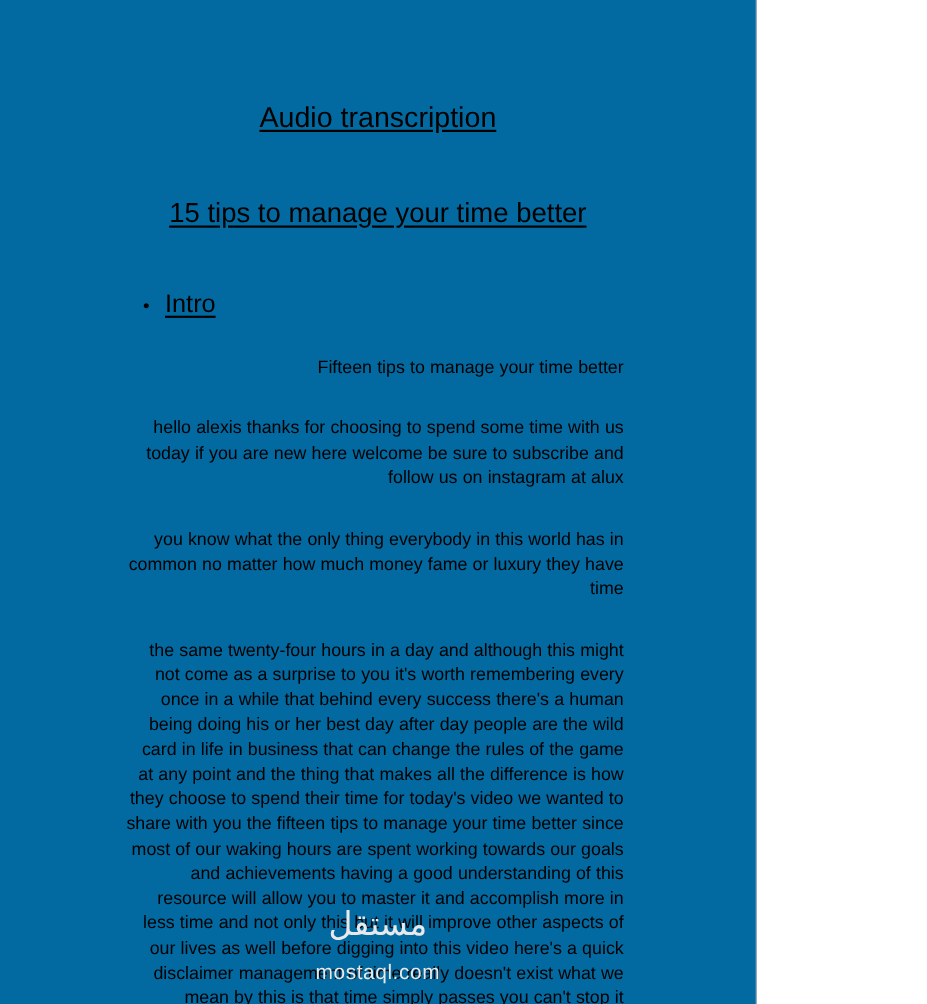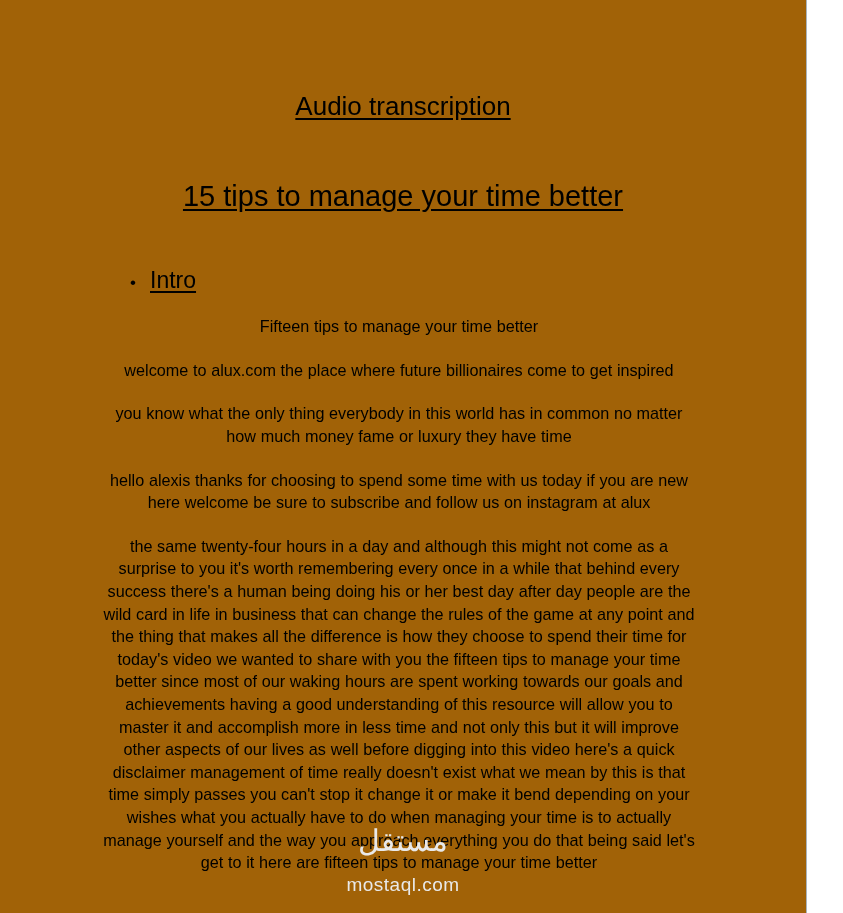--- a/index.html
+++ b/index.html
@@ -9,41 +9,41 @@
   body {
     width: 843px;
     height: 913px;
     background: #ffffff;
     font-family: "Liberation Sans", sans-serif;
     color: #000000;
     overflow: hidden;
   }
   .page {
     position: relative;
-    width: 807px;
+    width: 688px;
     height: 913px;
     box-sizing: border-box;
     border-right: 1px solid #a9b4bd;
-    background: #a16207;
+    background: #0369a1;
   }
   .doc-title {
     text-align: center;
     font-size: 26px;
     font-weight: normal;
     line-height: 1.15;
     margin: 0;
     padding-top: 92px;
   }
   .doc-title span {
     text-decoration: underline;
     text-underline-offset: 3px;
   }
   .doc-subtitle {
     text-align: center;
-    font-size: 29px;
+    font-size: 25px;
     font-weight: normal;
     line-height: 1.15;
     margin: 0;
     padding-top: 58px;
   }
   .doc-subtitle span {
     text-decoration: underline;
     text-underline-offset: 3px;
   }
   .content {
@@ -62,23 +62,23 @@
     line-height: 1;
   }
   .bullet-label {
     font-size: 23px;
     text-decoration: underline;
     text-underline-offset: 3px;
   }
   .para {
     font-size: 16.2px;
     line-height: 22.6px;
-    margin: 0;
+    margin: 12px;
     padding-top: 21px;
-    text-align: center;
+    text-align: right;
     word-spacing: 0.2px;
   }
   .watermark {
     position: absolute;
     left: 0;
     right: 0;
     bottom: 16px;
     text-align: center;
     pointer-events: none;
     user-select: none;
@@ -108,23 +108,22 @@
   <h2 class="doc-subtitle"><span>15 tips to manage your time better</span></h2>
 
   <div class="content">
 
     <div class="bullet-heading">
       <span class="bullet-dot">•</span>
       <span class="bullet-label">Intro</span>
     </div>
 
     <p class="para">Fifteen tips to manage your time better</p>
-    <p class="para">welcome to alux.com the place where future billionaires come to get inspired</p>
+    <p class="para">hello alexis thanks for choosing to spend some time with us today if you are new here welcome be sure to subscribe and follow us on instagram at alux</p>
     <p class="para">you know what the only thing everybody in this world has in common no matter how much money fame or luxury they have time</p>
-    <p class="para">hello alexis thanks for choosing to spend some time with us today if you are new here welcome be sure to subscribe and follow us on instagram at alux</p>
     <p class="para">the same twenty-four hours in a day and although this might not come as a surprise to you it's worth remembering every once in a while that behind every success there's a human being doing his or her best day after day people are the wild card in life in business that can change the rules of the game at any point and the thing that makes all the difference is how they choose to spend their time for today's video we wanted to share with you the fifteen tips to manage your time better since most of our waking hours are spent working towards our goals and achievements having a good understanding of this resource will allow you to master it and accomplish more in less time and not only this but it will improve other aspects of our lives as well before digging into this video here's a quick disclaimer management of time really doesn't exist what we mean by this is that time simply passes you can't stop it change it or make it bend depending on your wishes what you actually have to do when managing your time is to actually manage yourself and the way you approach everything you do that being said let's get to it here are fifteen tips to manage your time better</p>
 
   </div>
 
   <div class="watermark">
     <div class="watermark-arabic">مستقل</div>
     <div class="watermark-domain">mostaql.com</div>
   </div>
 
 </div>

